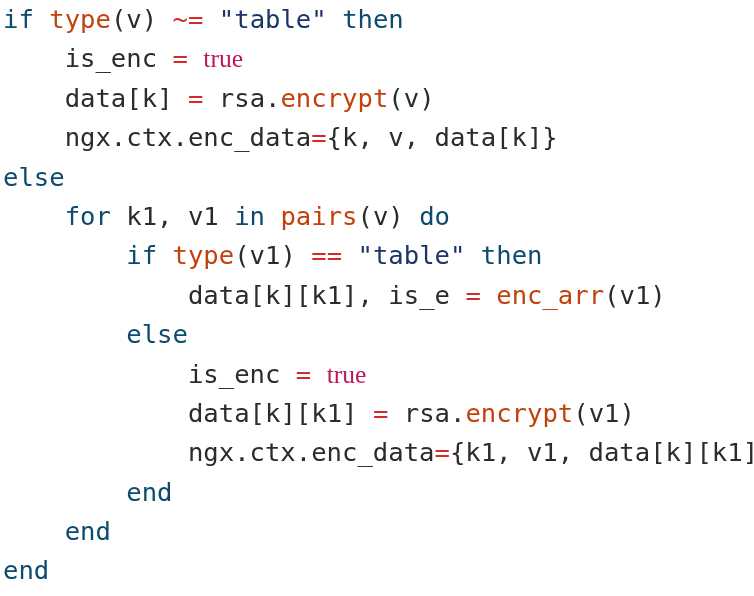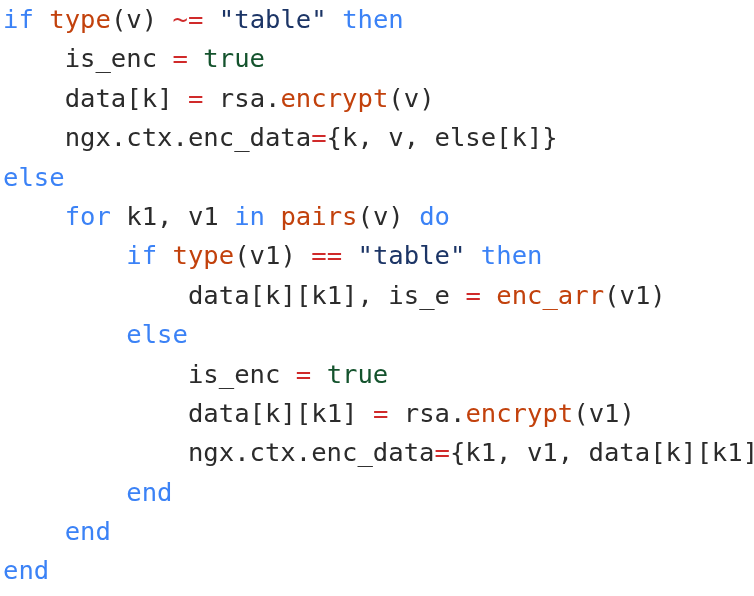--- a/index.html
+++ b/index.html
@@ -26,37 +26,37 @@
     height: 39.4px;
     line-height: 39.4px;
     white-space: pre;
     font-size: 25.6px;
     letter-spacing: 0px;
     color: #2b2b2b;
     padding-left: 3px;
     box-sizing: border-box;
   }
   .tok { white-space: pre; }
-  .t-kw   { color: #3b82f6; }
+  .t-kw   { color: #0c4a6e; }
   .t-op   { color: #d02a2a; }
   .t-fn   { color: #c2410c; }
-  .t-bool { color: #14532d; }
+  .t-bool { color: #be185d; font-family: Liberation Serif, serif; }
   .t-str  { color: #1c3566; }
   .t-id   { color: #2b2b2b; }
   .t-punc { color: #2b2b2b; }
   .t-ws   { color: transparent; }
 </style>
 </head>
 <body>
 
 <div id="code-block" style="font-size: 25.6px;">
     <div class="code-line" style="height: 39.4px; line-height: 39.4px;"><span class="tok t-kw">if</span><span class="tok t-ws"> </span><span class="tok t-fn">type</span><span class="tok t-punc">(</span><span class="tok t-id">v</span><span class="tok t-punc">)</span><span class="tok t-ws"> </span><span class="tok t-op">~=</span><span class="tok t-ws"> </span><span class="tok t-str">"table"</span><span class="tok t-ws"> </span><span class="tok t-kw">then</span></div>
     <div class="code-line" style="height: 39.4px; line-height: 39.4px;"><span class="tok t-ws">    </span><span class="tok t-id">is_enc</span><span class="tok t-ws"> </span><span class="tok t-op">=</span><span class="tok t-ws"> </span><span class="tok t-bool">true</span></div>
     <div class="code-line" style="height: 39.4px; line-height: 39.4px;"><span class="tok t-ws">    </span><span class="tok t-id">data</span><span class="tok t-punc">[</span><span class="tok t-id">k</span><span class="tok t-punc">]</span><span class="tok t-ws"> </span><span class="tok t-op">=</span><span class="tok t-ws"> </span><span class="tok t-id">rsa.</span><span class="tok t-fn">encrypt</span><span class="tok t-punc">(</span><span class="tok t-id">v</span><span class="tok t-punc">)</span></div>
-    <div class="code-line" style="height: 39.4px; line-height: 39.4px;"><span class="tok t-ws">    </span><span class="tok t-id">ngx.ctx.enc_data</span><span class="tok t-op">=</span><span class="tok t-punc">{k, v, else[k]}</span></div>
+    <div class="code-line" style="height: 39.4px; line-height: 39.4px;"><span class="tok t-ws">    </span><span class="tok t-id">ngx.ctx.enc_data</span><span class="tok t-op">=</span><span class="tok t-punc">{k, v, data[k]}</span></div>
     <div class="code-line" style="height: 39.4px; line-height: 39.4px;"><span class="tok t-kw">else</span></div>
     <div class="code-line" style="height: 39.4px; line-height: 39.4px;"><span class="tok t-ws">    </span><span class="tok t-kw">for</span><span class="tok t-ws"> </span><span class="tok t-id">k1, v1</span><span class="tok t-ws"> </span><span class="tok t-kw">in</span><span class="tok t-ws"> </span><span class="tok t-fn">pairs</span><span class="tok t-punc">(</span><span class="tok t-id">v</span><span class="tok t-punc">)</span><span class="tok t-ws"> </span><span class="tok t-kw">do</span></div>
     <div class="code-line" style="height: 39.4px; line-height: 39.4px;"><span class="tok t-ws">        </span><span class="tok t-kw">if</span><span class="tok t-ws"> </span><span class="tok t-fn">type</span><span class="tok t-punc">(</span><span class="tok t-id">v1</span><span class="tok t-punc">)</span><span class="tok t-ws"> </span><span class="tok t-op">==</span><span class="tok t-ws"> </span><span class="tok t-str">"table"</span><span class="tok t-ws"> </span><span class="tok t-kw">then</span></div>
     <div class="code-line" style="height: 39.4px; line-height: 39.4px;"><span class="tok t-ws">            </span><span class="tok t-id">data</span><span class="tok t-punc">[</span><span class="tok t-id">k</span><span class="tok t-punc">]</span><span class="tok t-punc">[</span><span class="tok t-id">k1</span><span class="tok t-punc">]</span><span class="tok t-punc">,</span><span class="tok t-ws"> </span><span class="tok t-id">is_e</span><span class="tok t-ws"> </span><span class="tok t-op">=</span><span class="tok t-ws"> </span><span class="tok t-fn">enc_arr</span><span class="tok t-punc">(</span><span class="tok t-id">v1</span><span class="tok t-punc">)</span></div>
     <div class="code-line" style="height: 39.4px; line-height: 39.4px;"><span class="tok t-ws">        </span><span class="tok t-kw">else</span></div>
     <div class="code-line" style="height: 39.4px; line-height: 39.4px;"><span class="tok t-ws">            </span><span class="tok t-id">is_enc</span><span class="tok t-ws"> </span><span class="tok t-op">=</span><span class="tok t-ws"> </span><span class="tok t-bool">true</span></div>
     <div class="code-line" style="height: 39.4px; line-height: 39.4px;"><span class="tok t-ws">            </span><span class="tok t-id">data</span><span class="tok t-punc">[</span><span class="tok t-id">k</span><span class="tok t-punc">]</span><span class="tok t-punc">[</span><span class="tok t-id">k1</span><span class="tok t-punc">]</span><span class="tok t-ws"> </span><span class="tok t-op">=</span><span class="tok t-ws"> </span><span class="tok t-id">rsa.</span><span class="tok t-fn">encrypt</span><span class="tok t-punc">(</span><span class="tok t-id">v1</span><span class="tok t-punc">)</span></div>
     <div class="code-line" style="height: 39.4px; line-height: 39.4px;"><span class="tok t-ws">            </span><span class="tok t-id">ngx.ctx.enc_data</span><span class="tok t-op">=</span><span class="tok t-punc">{k1, v1, data[k][k1]}</span></div>
     <div class="code-line" style="height: 39.4px; line-height: 39.4px;"><span class="tok t-ws">        </span><span class="tok t-kw">end</span></div>
     <div class="code-line" style="height: 39.4px; line-height: 39.4px;"><span class="tok t-ws">    </span><span class="tok t-kw">end</span></div>

